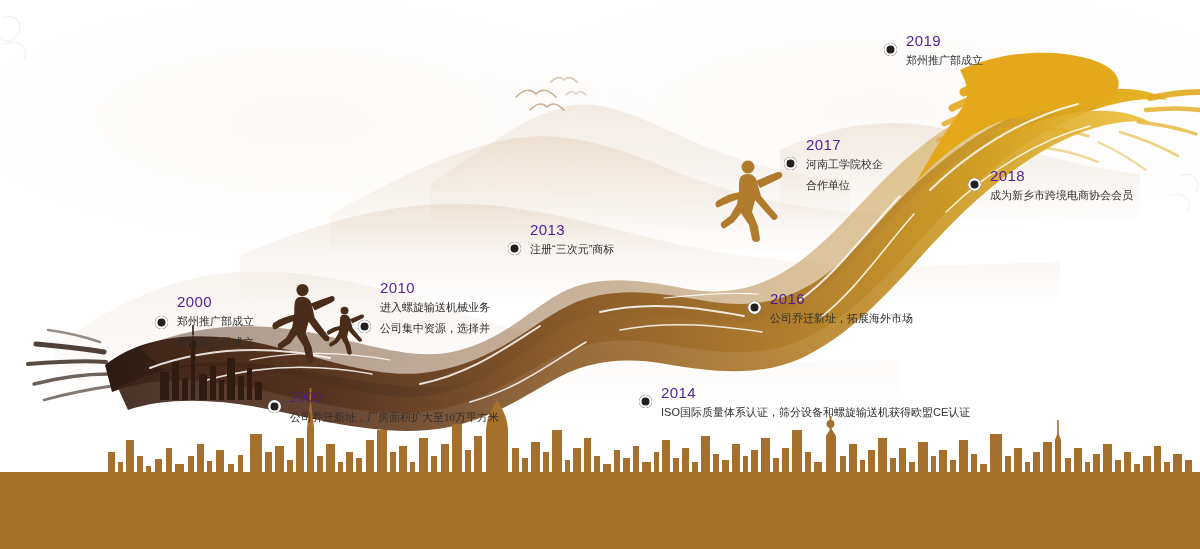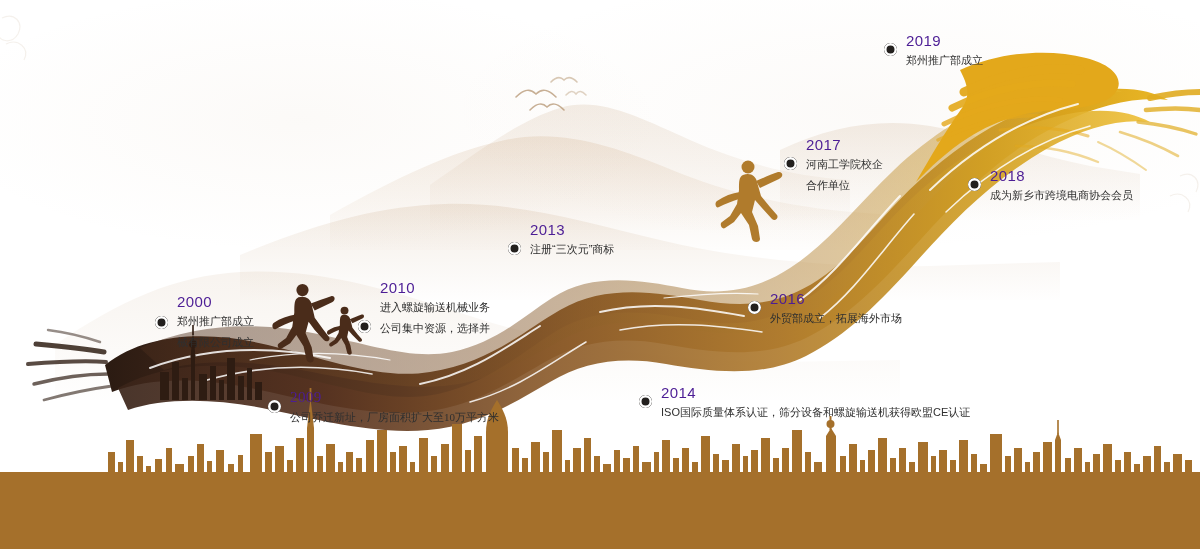--- a/index.html
+++ b/index.html
@@ -405,21 +405,21 @@
     <div class="yr e-yr-ind">2014</div>
     <div class="txt e-body">
       <span class="ln">ISO国际质量体系认证，筛分设备和螺旋输送机获得欧盟CE认证</span>
     </div>
   </div>
 
   <div class="entry" style="left:748px;top:289px;">
     <div class="marker" style="left:0px;top:12px;"></div>
     <div class="yr e-yr-ind">2016</div>
     <div class="txt e-body">
-      <span class="ln">外贸部成立，拓展海外市场</span>
+      <span class="ln">公司乔迁新址，拓展海外市场</span>
     </div>
   </div>
 
   <div class="entry" style="left:784px;top:135px;">
     <div class="marker" style="left:0px;top:22px;"></div>
     <div class="yr e-yr-ind">2017</div>
     <div class="txt e-body">
       <span class="ln">河南工学院校企</span>
       <span class="ln">合作单位</span>
     </div>

